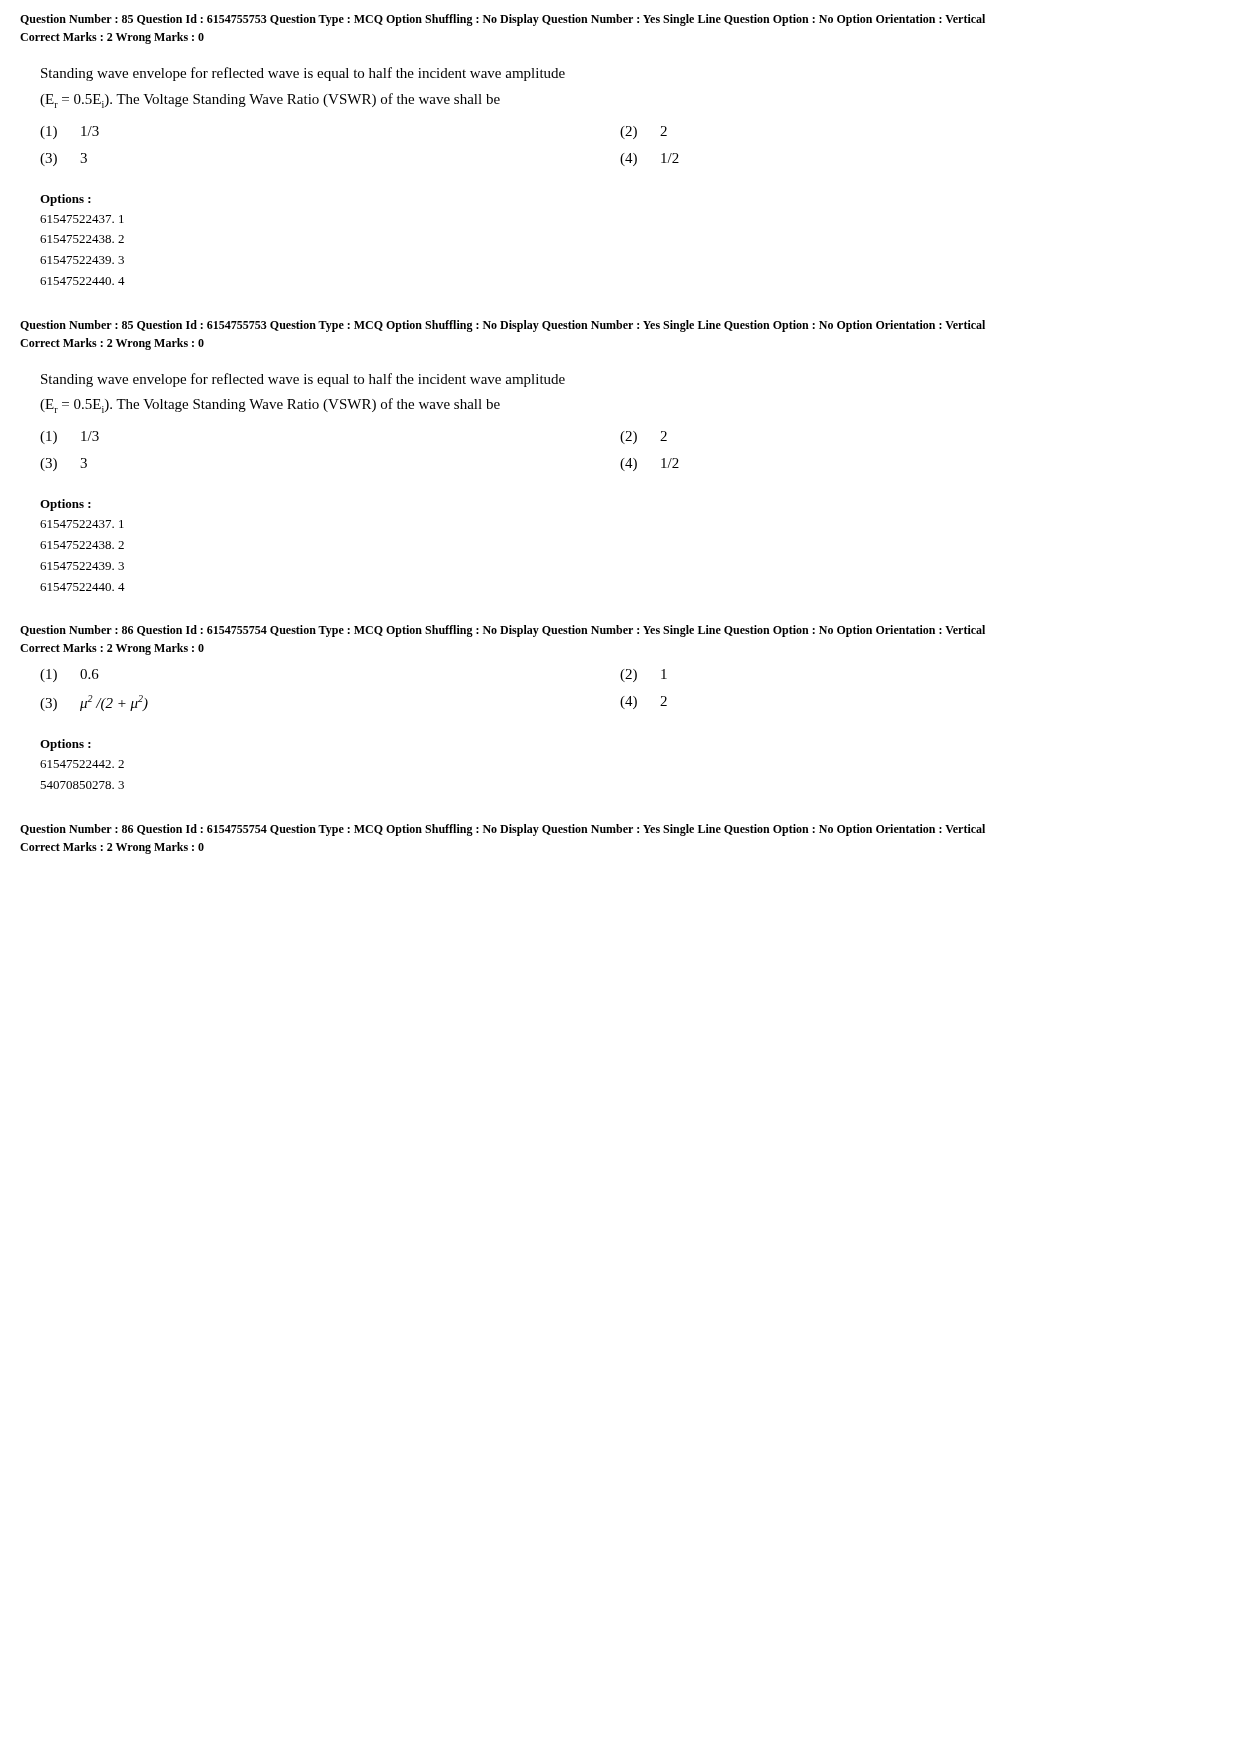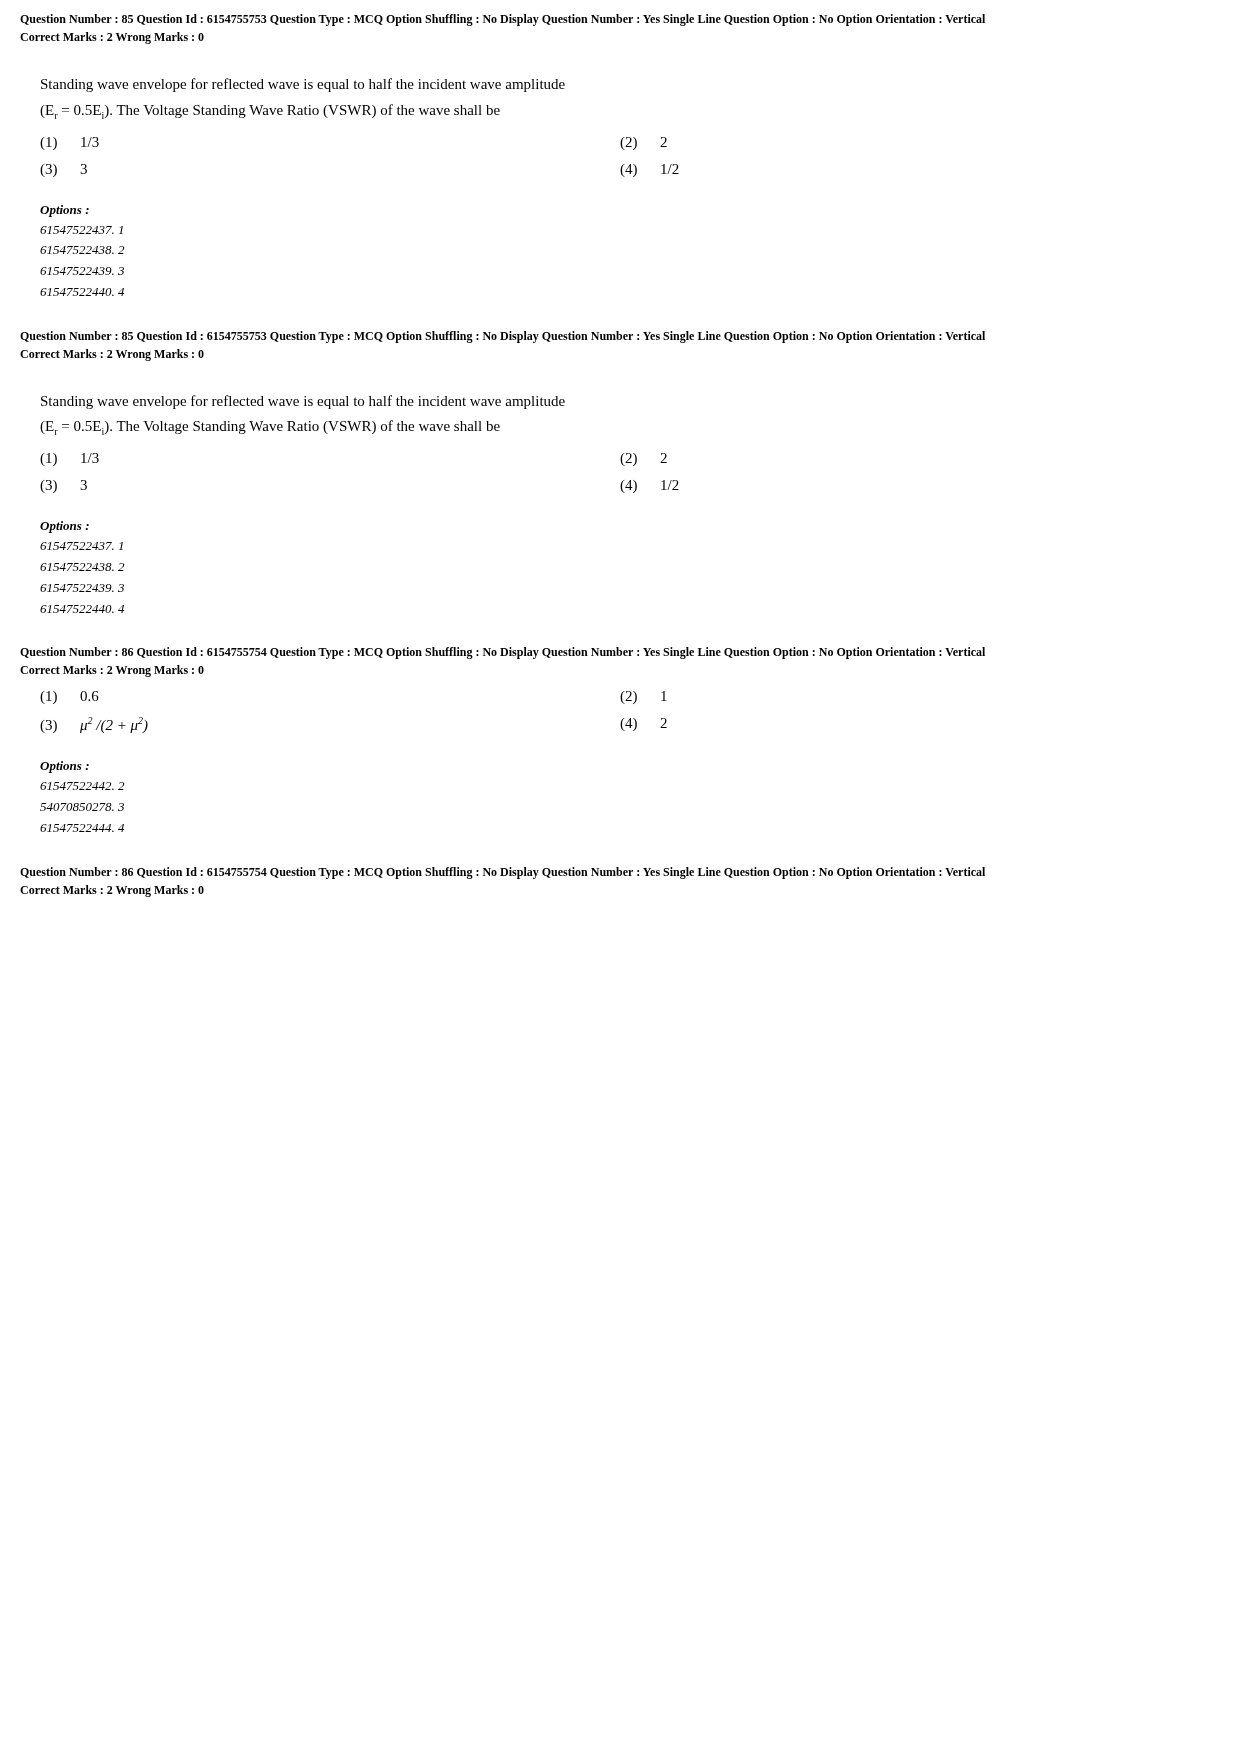--- a/index.html
+++ b/index.html
@@ -17,42 +17,41 @@
       line-height: 1.5;
       margin-bottom: 2px;
     }
     .correct-marks {
       font-size: 12px;
       font-weight: bold;
       margin-bottom: 10px;
     }
     .question-body {
       font-size: 15px;
-      margin: 27px 20px 10px 20px;
+      margin: 16px 20px 10px 20px;
       line-height: 1.7;
     }
     .options-grid {
       display: grid;
       grid-template-columns: 1fr 1fr;
       margin: 10px 20px;
       row-gap: 10px;
     }
     .option-item {
       display: flex;
       align-items: baseline;
       gap: 15px;
       font-size: 15px;
     }
     .option-num {
       min-width: 25px;
     }
     .options-section {
       margin: 24px 20px;
       font-size: 13px;
-      font-style: italic;
     }
     .options-label {
       font-weight: bold;
       margin-bottom: 2px;
     }
     .option-code {
       line-height: 1.6;
     }
     .question-block {
       margin-bottom: 15px;
@@ -163,20 +162,19 @@
     <div class="option-item">
       <span class="option-num">(4)</span>
       <span>2</span>
     </div>
   </div>
 
   <div class="options-section">
     <div class="options-label">Options :</div>
     <div class="option-code">61547522442. 2</div>
     <div class="option-code">54070850278. 3</div>
-    <div class="option-code">61547522444. 4</div>
   </div>
 </div>
 
 <div class="question-block">
   <div class="question-meta">Question Number : 86  Question Id : 6154755754  Question Type : MCQ  Option Shuffling : No  Display Question Number : Yes  Single Line Question Option : No  Option Orientation : Vertical</div>
   <div class="correct-marks">Correct Marks : 2  Wrong Marks : 0</div>
 </div>
 
 </body></html>

